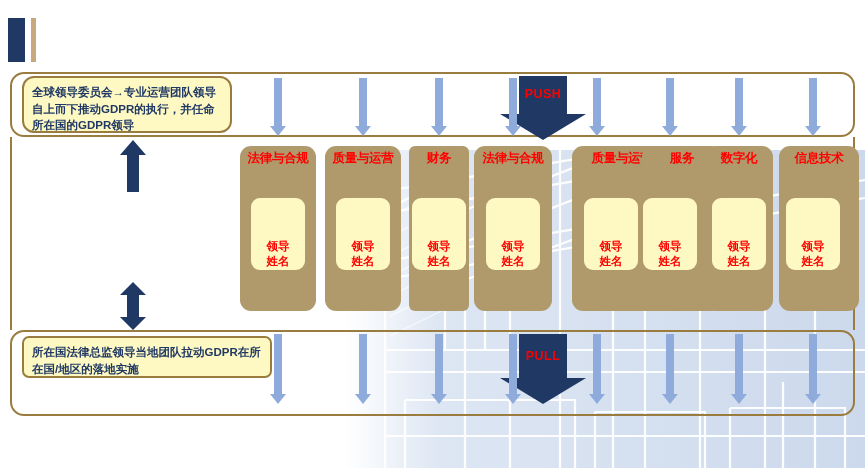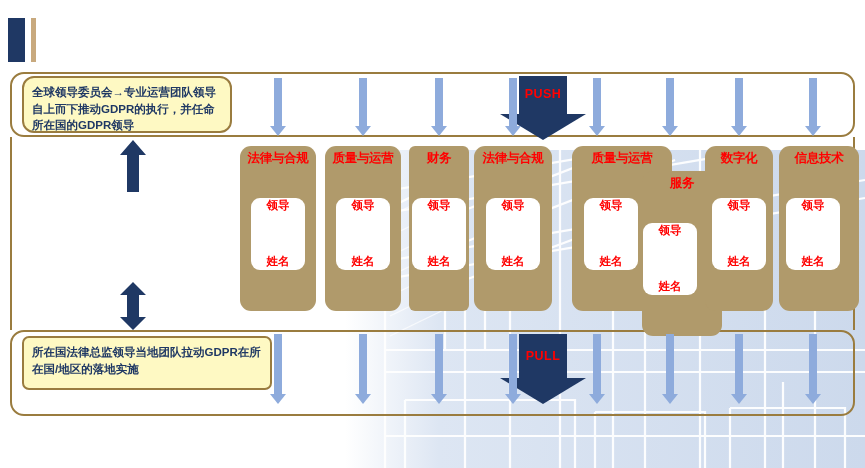--- a/index.html
+++ b/index.html
@@ -110,21 +110,21 @@
     text-align: left;
     justify-content: flex-start;
   }
   #note-mid {
     left: 20px; top: 196px;
     width: 214px; height: 81px;
     border-radius: 2px;
   }
   #note-bottom {
     left: 22px; top: 336px;
-    width: 250px; height: 54px;
+    width: 250px; height: 42px;
     border-radius: 7px;
     text-align: left;
     justify-content: flex-start;
   }
   .note-box p { width: 100%; }
 
   
   .navy-arrow-up {
     position: absolute;
     left: 120px; top: 140px;
@@ -151,26 +151,26 @@
     font-size: 12.5px;
     font-weight: bold;
     color: #ff0000;
     letter-spacing: -0.3px;
     white-space: nowrap;
   }
   .leader-card {
     position: absolute;
     left: 9px; top: 52px;
     width: 54px; height: 72px;
-    background: #ffffff;
+    background: #fef9c3;
     border-radius: 9px;
     display: flex;
     flex-direction: column;
     align-items: center;
-    justify-content: space-between;
+    justify-content: flex-end;
     color: #ff0000;
     font-size: 11.5px;
     font-weight: bold;
     line-height: 1.35;
   }
 
   
   .blue-arrow {
     position: absolute;
     width: 17px;
@@ -352,21 +352,21 @@
           <span>姓名</span>
         </div>
       </div>
       <div class="col" style="left: 572px; width: 100px;">
         <div class="col-title">质量与运营</div>
         <div class="leader-card" style="left: 12px;">
           <span>领导</span>
           <span>姓名</span>
         </div>
       </div>
-      <div class="col" style="left: 642px; width: 80px; margin-top: 25px;">
+      <div class="col" style="left: 642px; width: 80px;">
         <div class="col-title">服务</div>
         <div class="leader-card" style="left: 1px;">
           <span>领导</span>
           <span>姓名</span>
         </div>
       </div>
       <div class="col" style="left: 705px; width: 68px; padding-left: 6px;">
         <div class="col-title">数字化</div>
         <div class="leader-card" style="left: 7px;">
           <span>领导</span>

